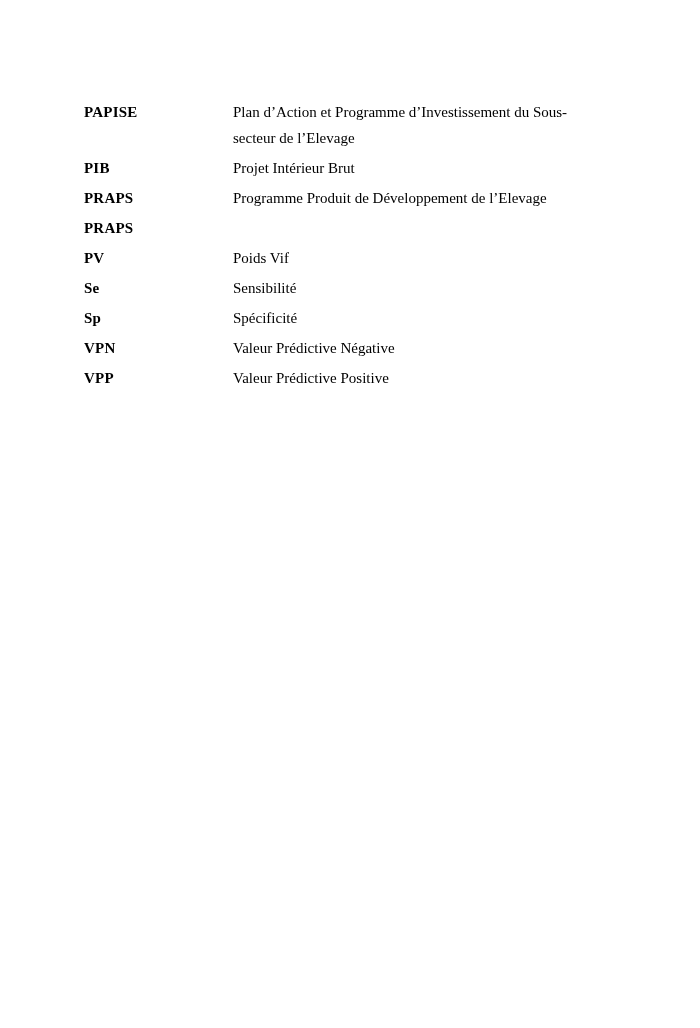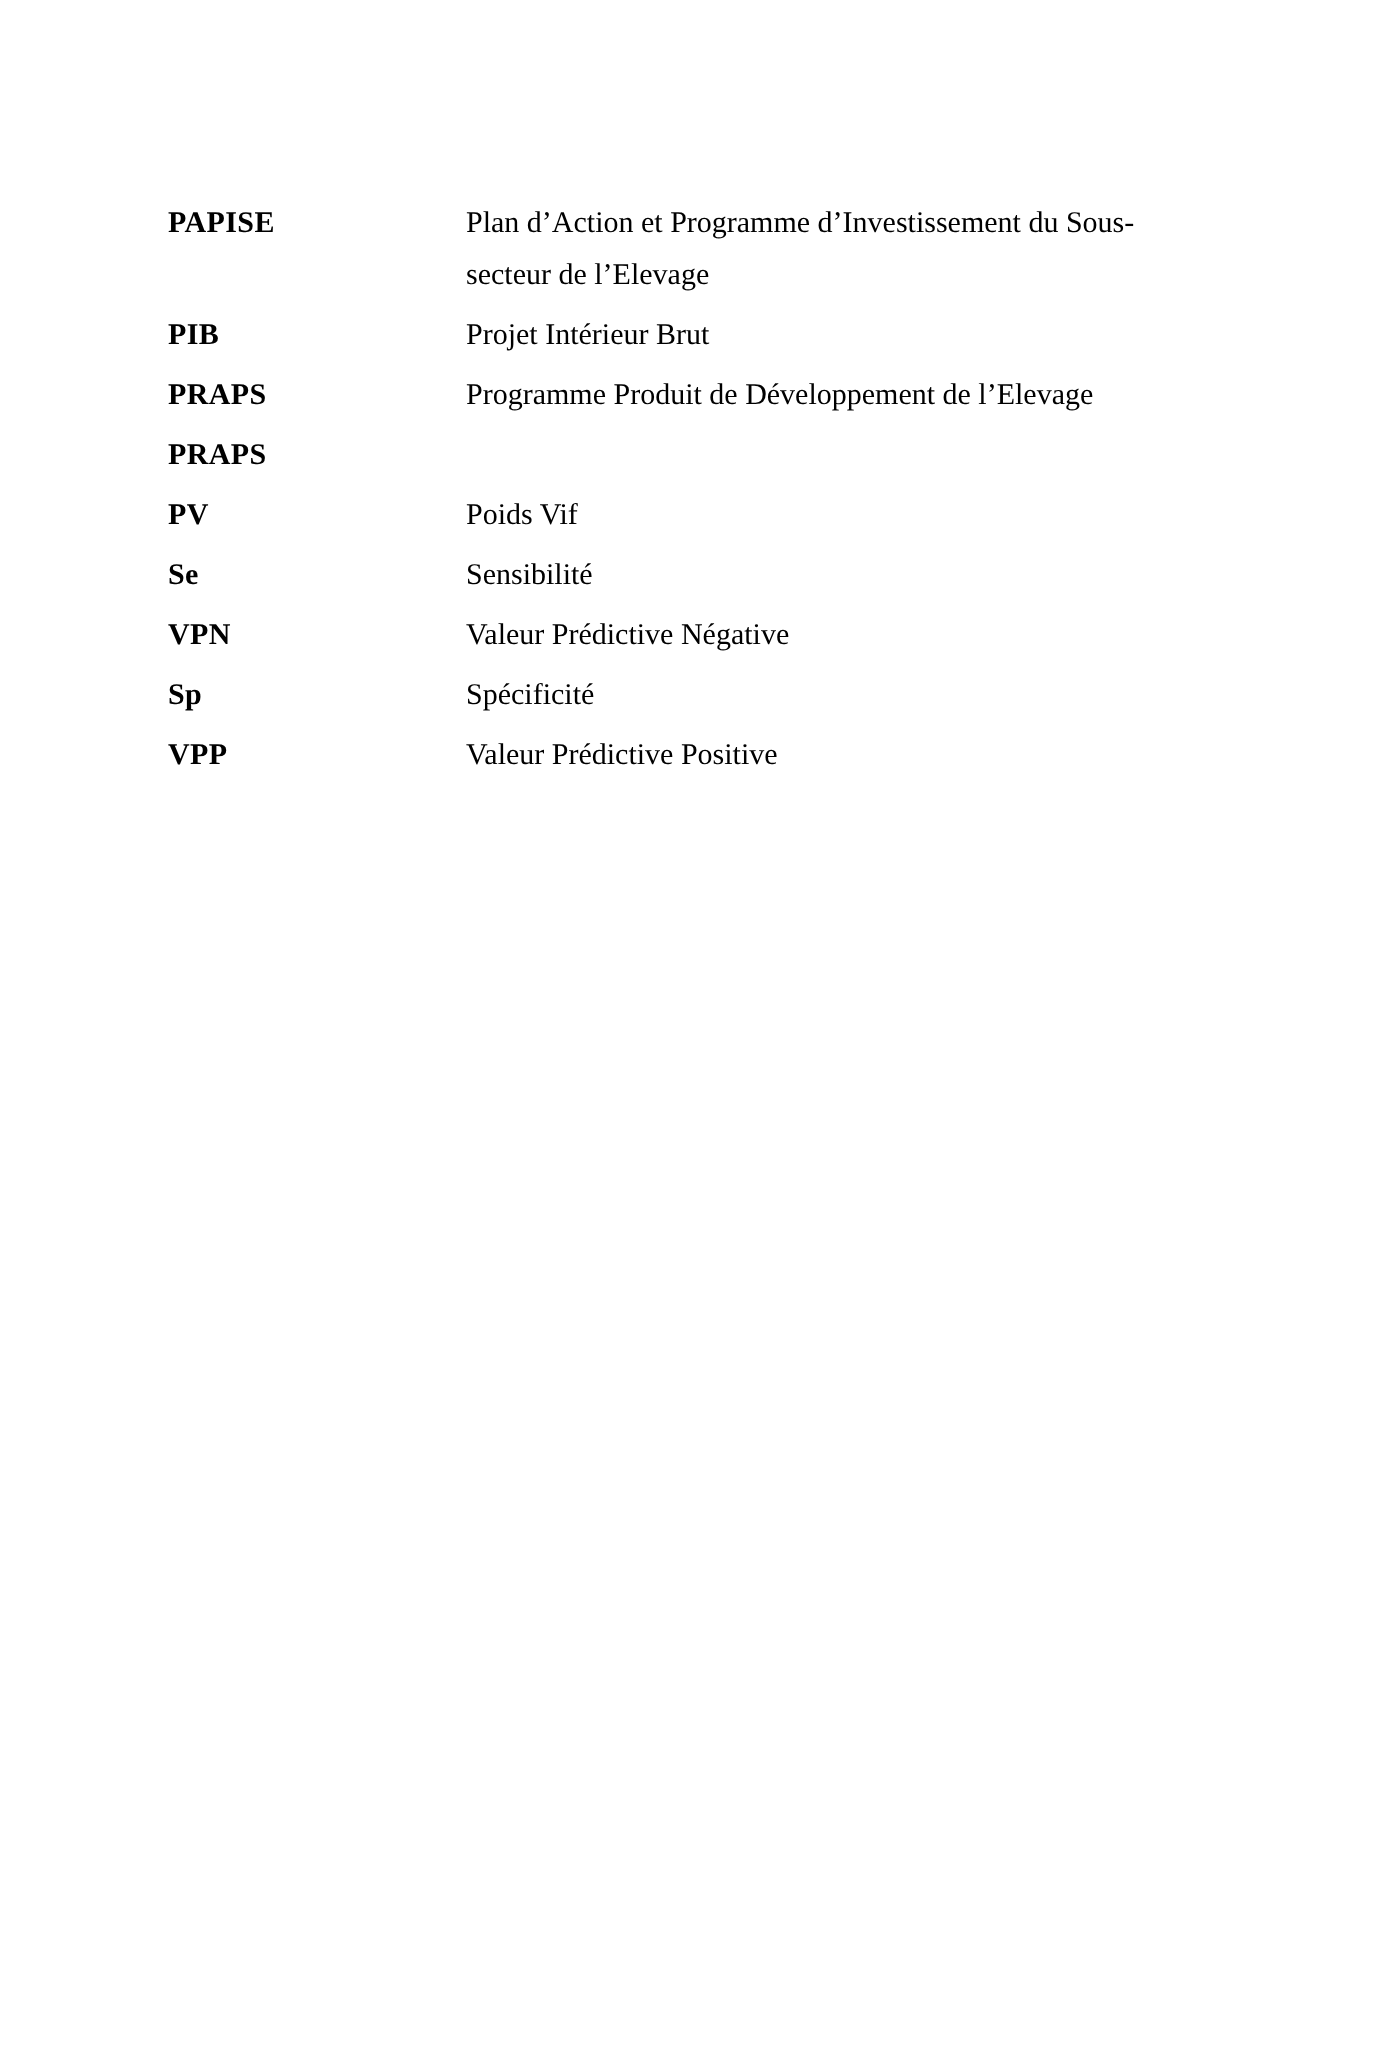--- a/index.html
+++ b/index.html
@@ -77,27 +77,27 @@
   </div>
 
 
 
   <div class="abbr-row">
     <span class="abbr-term"><span>Se</span><sub></sub></span>
     <span class="abbr-def"><span>Sensibilité</span><sub></sub></span>
   </div>
 
   <div class="abbr-row">
-    <span class="abbr-term"><span>VPN</span><sub></sub></span>
-    <span class="abbr-def"><span>Valeur Prédictive Négative</span><sub></sub></span>
+    <span class="abbr-term"><span>Sp</span><sub></sub></span>
+    <span class="abbr-def"><span>Spécificité</span><sub></sub></span>
   </div>
 
   <div class="abbr-row">
-    <span class="abbr-term"><span>Sp</span><sub></sub></span>
-    <span class="abbr-def"><span>Spécificité</span><sub></sub></span>
+    <span class="abbr-term"><span>VPN</span><sub></sub></span>
+    <span class="abbr-def"><span>Valeur Prédictive Négative</span><sub></sub></span>
   </div>
 
   <div class="abbr-row">
     <span class="abbr-term"><span>VPP</span><sub></sub></span>
     <span class="abbr-def"><span>Valeur Prédictive Positive</span><sub></sub></span>
   </div>
 
 </div>
 
 </body></html>

